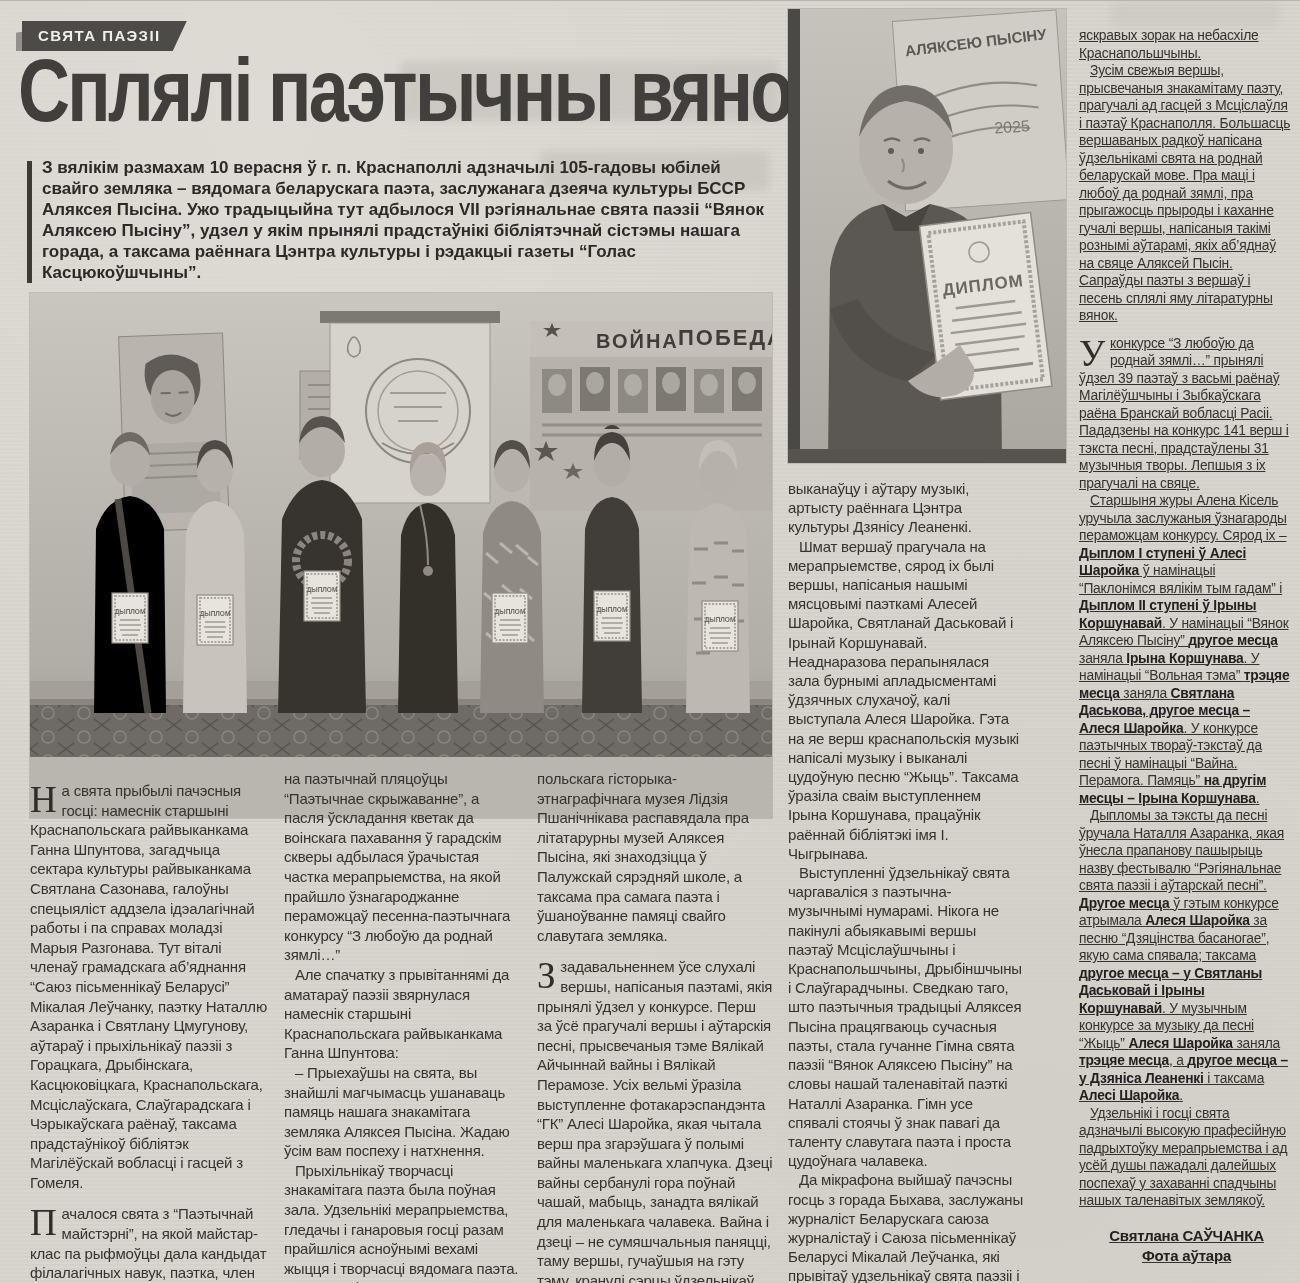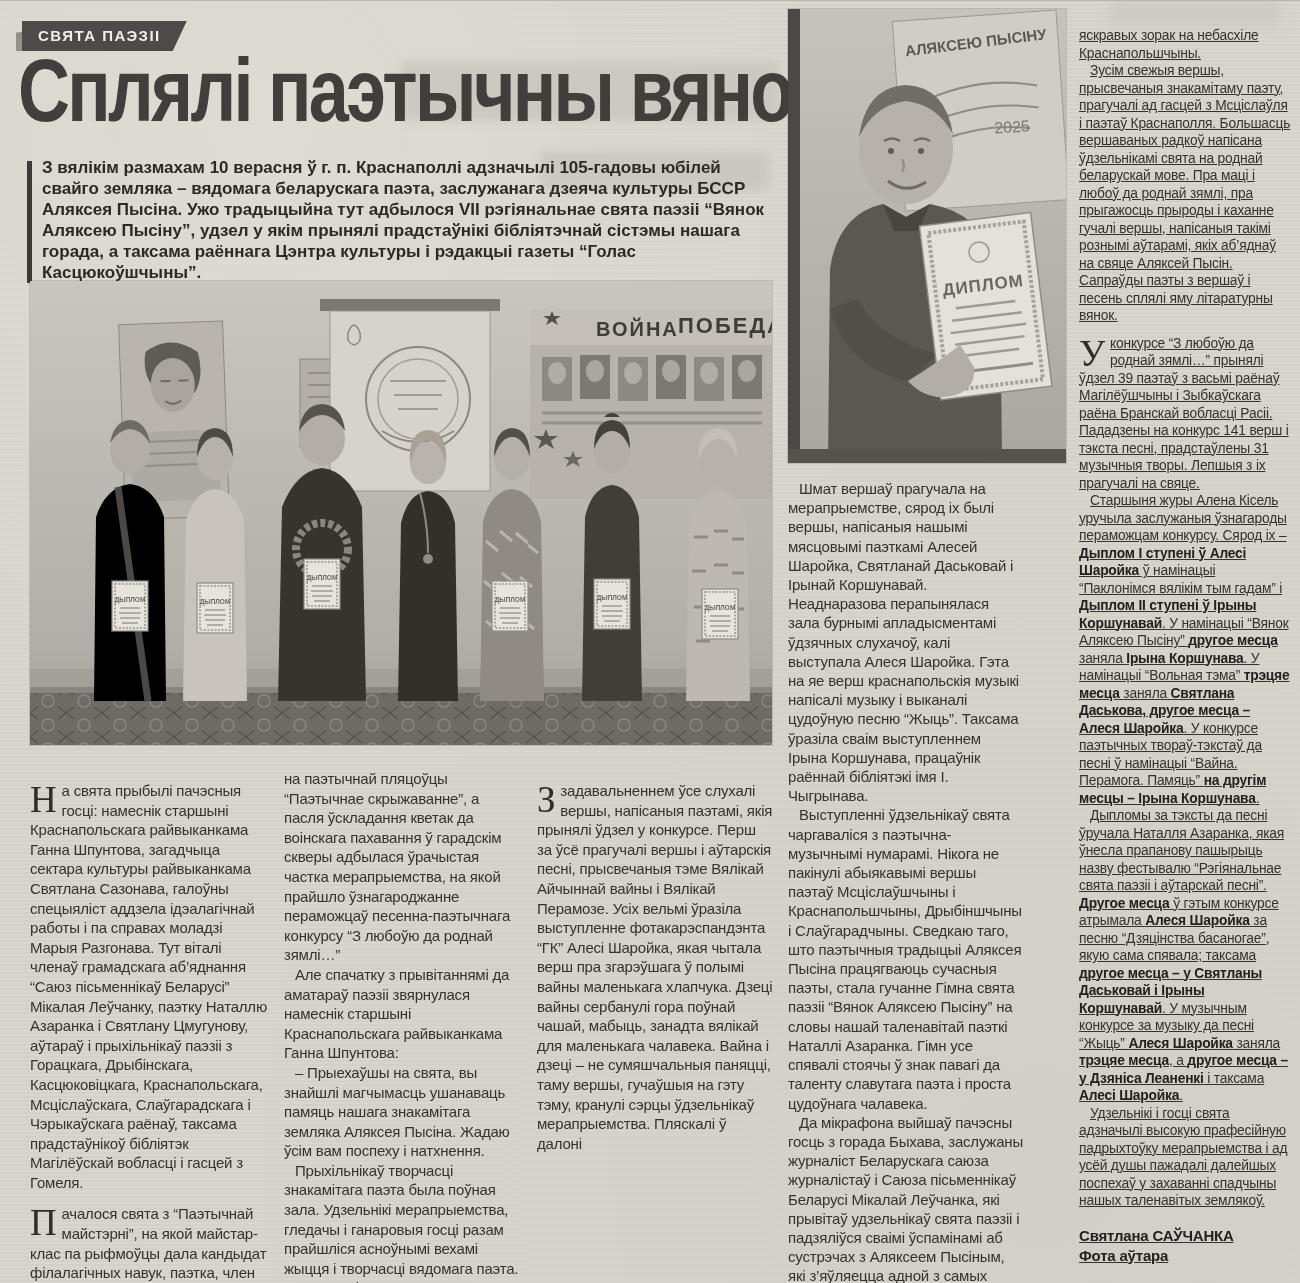--- a/index.html
+++ b/index.html
@@ -42,25 +42,25 @@
   .dropcap{float:left;font-family:"Liberation Serif",serif;font-size:37px;line-height:33px;
            padding:2px 5px 0 0;color:#2e2d2a;}
   #col1{left:30px;top:768px;width:237px;}
   #col2{left:284px;top:768px;width:237px;}
   #col3{left:537px;top:768px;width:236px;}
   #col4{left:788px;top:478px;width:235px;line-height:19.2px;}
   #col5{left:1079px;top:26px;width:215px;font-size:13.8px;line-height:17.5px;text-decoration:underline;}
   #col5 p.drop-para{margin-top:10px;}
 
   
-  #byline{margin-top:16px;text-align:left;font-weight:bold;font-size:15px;line-height:20px;color:#22211f;}
+  #byline{margin-top:16px;text-align:center;font-weight:bold;font-size:15px;line-height:20px;color:#22211f;}
 
   
   .photo{box-shadow:0 0 0 1px rgba(0,0,0,.12);background:#b9b5af;}
-  #photo-group{left:30px;top:280px;width:742px;height:464px;}
+  #photo-group{left:30px;top:292px;width:742px;height:525px;}
   #photo-portrait{left:788px;top:8px;width:278px;height:454px;}
   svg{display:block;}
   svg text{font-family:"Liberation Sans",sans-serif;}
 </style>
 </head>
 <body>
 
 <div id="page">
 
   <div class="bleed" style="left:400px;top:60px;width:380px;height:60px;"></div>
@@ -261,23 +261,25 @@
       <p class="drop-para "><span class="dropcap">Н</span><span>а свята прыбылі пачэсныя госці: намеснік старшыні Краснапольскага райвыканкама Ганна Шпунтова, загадчыца сектара культуры райвыканкама Святлана Сазонава, галоўны спецыяліст аддзела ідэалагічнай работы і па справах моладзі Марыя Разгонава. Тут віталі членаў грамадскага аб’яднання “Саюз пісьменнікаў Беларусі” Мікалая Леўчанку, паэтку Наталлю Азаранка і Святлану Цмугунову, аўтараў і прыхільнікаў паэзіі з Горацкага, Дрыбінскага, Касцюковіцкага, Краснапольскага, Мсціслаўскага, Слаўгарадскага і Чэрыкаўскага раёнаў, таксама прадстаўнікоў бібліятэк Магілёўскай вобласці і гасцей з Гомеля.</span></p>
       <p class="drop-para "><span class="dropcap">П</span><span>ачалося свята з “Паэтычнай майстэрні”, на якой майстар-клас па рыфмоўцы дала кандыдат філалагічных навук, паэтка, член Саюза пісьменнікаў Беларусі Алена Кісель. Затым усе ўдзельнікі свята апынуліся</span></p>
     </div>
   <div class="abs col" id="col2">
       <p class=""><span>на паэтычнай пляцоўцы “Паэтычнае скрыжаванне”, а пасля ўскладання кветак да воінскага пахавання ў гарадскім скверы адбылася ўрачыстая частка мерапрыемства, на якой прайшло ўзнагароджанне пераможцаў песенна-паэтычнага конкурсу “З любоўю да роднай зямлі…”</span></p>
       <p class="indent"><span>Але спачатку з прывітаннямі да аматараў паэзіі звярнулася намеснік старшыні Краснапольскага райвыканкама Ганна Шпунтова:</span></p>
       <p class="indent"><span>– Прыехаўшы на свята, вы знайшлі магчымасць ушанаваць памяць нашага знакамітага земляка Аляксея Пысіна. Жадаю ўсім вам поспеху і натхнення.</span></p>
       <p class="indent"><span>Прыхільнікаў творчасці знакамітага паэта была поўная зала. Удзельнікі мерапрыемства, гледачы і ганаровыя госці разам прайшліся асноўнымі вехамі жыцця і творчасці вядомага паэта. Нездарма і само мерапрыемства насіла назву “Народны душой…” Так, дырэктар Красна-</span></p>
     </div>
   <div class="abs col" id="col3">
+      <p class=""><span>польскага гісторыка-этнаграфічнага музея Лідзія Пшанічнікава распавядала пра літатарурны музей Аляксея Пысіна, які знаходзіцца ў Палужскай сярэдняй школе, а таксама пра самага паэта і ўшаноўванне памяці свайго славутага земляка.</span></p>
       <p class="drop-para "><span class="dropcap">З</span><span>задавальненнем ўсе слухалі вершы, напісаныя паэтамі, якія прынялі ўдзел у конкурсе. Перш за ўсё прагучалі вершы і аўтарскія песні, прысвечаныя тэме Вялікай Айчыннай вайны і Вялікай Перамозе. Усіх вельмі ўразіла выступленне фотакарэспандэнта “ГК” Алесі Шаройка, якая чытала верш пра згарэўшага ў полымі вайны маленькага хлапчука. Дзеці вайны сербанулі гора поўнай чашай, мабыць, занадта вялікай для маленькага чалавека. Вайна і дзеці – не сумяшчальныя паняцці, таму вершы, гучаўшыя на гэту тэму, кранулі сэрцы ўдзельнікаў мерапрыемства. Пляскалі ў далоні</span></p>
     </div>
   <div class="abs col" id="col4">
+      <p class=""><span>выканаўцу і аўтару музыкі, артысту раённага Цэнтра культуры Дзянісу Леаненкі.</span></p>
       <p class="indent"><span>Шмат вершаў прагучала на мерапрыемстве, сярод іх былі вершы, напісаныя нашымі мясцовымі паэткамі Алесей Шаройка, Святланай Даськовай і Ірынай Коршунавай. Неаднаразова перапынялася зала бурнымі апладысментамі ўдзячных слухачоў, калі выступала Алеся Шаройка. Гэта на яе верш краснапольскія музыкі напісалі музыку і выканалі цудоўную песню “Жыць”. Таксама ўразіла сваім выступленнем Ірына Коршунава, працаўнік раённай бібліятэкі імя І. Чыгрынава.</span></p>
       <p class="indent"><span>Выступленні ўдзельнікаў свята чаргаваліся з паэтычна-музычнымі нумарамі. Нікога не пакінулі абыякавымі вершы паэтаў Мсціслаўшчыны і Краснапольшчыны, Дрыбіншчыны і Слаўгарадчыны. Сведкаю таго, што паэтычныя традыцыі Аляксея Пысіна працягваюць сучасныя паэты, стала гучанне Гімна свята паэзіі “Вянок Аляксею Пысіну” на словы нашай таленавітай паэткі Наталлі Азаранка. Гімн усе спявалі стоячы ў знак павагі да таленту славутага паэта і проста цудоўнага чалавека.</span></p>
       <p class="indent"><span>Да мікрафона выйшаў пачэсны госць з горада Быхава, заслужаны журналіст Беларускага саюза журналістаў і Саюза пісьменнікаў Беларусі Мікалай Леўчанка, які прывітаў удзельнікаў свята паэзіі і падзяліўся сваімі ўспамінамі аб сустрэчах з Аляксеем Пысіным, які з’яўляецца адной з самых</span></p>
     </div>
   <div class="abs col" id="col5">
     <div>
         <p class=""><span>яскравых зорак на небасхіле Краснапольшчыны.</span></p>
         <p class="indent"><span>Зусім свежыя вершы, прысвечаныя знакамітаму паэту, прагучалі ад гасцей з Мсціслаўля і паэтаў Краснаполля. Большасць вершаваных радкоў напісана ўдзельнікамі свята на роднай беларускай мове. Пра маці і любоў да роднай зямлі, пра прыгажосць прыроды і каханне гучалі вершы, напісаныя такімі рознымі аўтарамі, якіх аб’яднаў на свяце Аляксей Пысін. Сапраўды паэты з вершаў і песень сплялі яму літаратурны вянок.</span></p>
         <p class="drop-para "><span class="dropcap">У</span><span>конкурсе “З любоўю да роднай зямлі…” прынялі ўдзел 39 паэтаў з васьмі раёнаў Магілёўшчыны і Зыбкаўскага раёна Бранскай вобласці Расіі. Пададзены на конкурс 141 верш і тэкста песні, прадстаўлены 31 музычныя творы. Лепшыя з іх прагучалі на свяце.</span></p>
         <p class="indent"><span>Старшыня журы Алена Кісель уручыла заслужаныя ўзнагароды пераможцам конкурсу. Сярод іх – </span><b>Дыплом I ступені ў Алесі Шаройка</b><span> ў намінацыі “Паклонімся вялікім тым гадам” і </span><b>Дыплом II ступені ў Ірыны Коршунавай</b><span>. У намінацыі “Вянок Аляксею Пысіну” </span><b>другое месца</b><span> заняла </span><b>Ірына Коршунава</b><span>. У намінацыі “Вольная тэма” </span><b>трэцяе месца</b><span> заняла </span><b>Святлана Даськова, другое месца – Алеся Шаройка</b><span>. У конкурсе паэтычных твораў-тэкстаў да песні ў намінацыі “Вайна. Перамога. Памяць” </span><b>на другім месцы – Ірына Коршунава</b><span>.</span></p>

